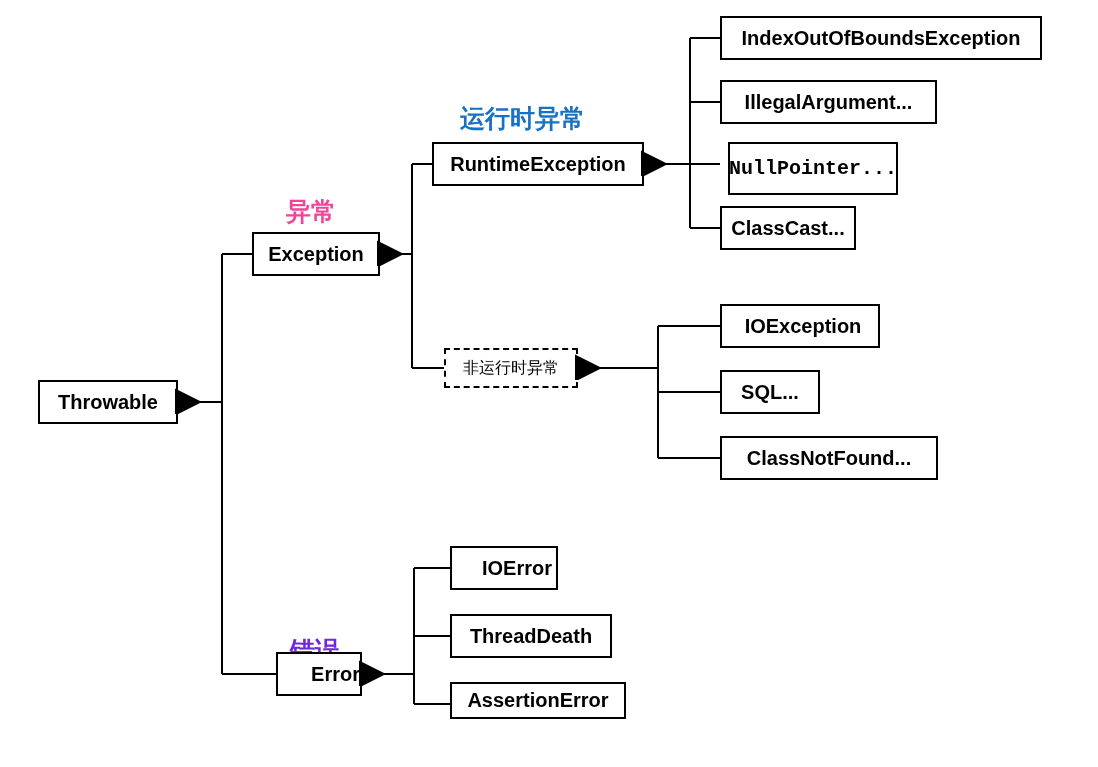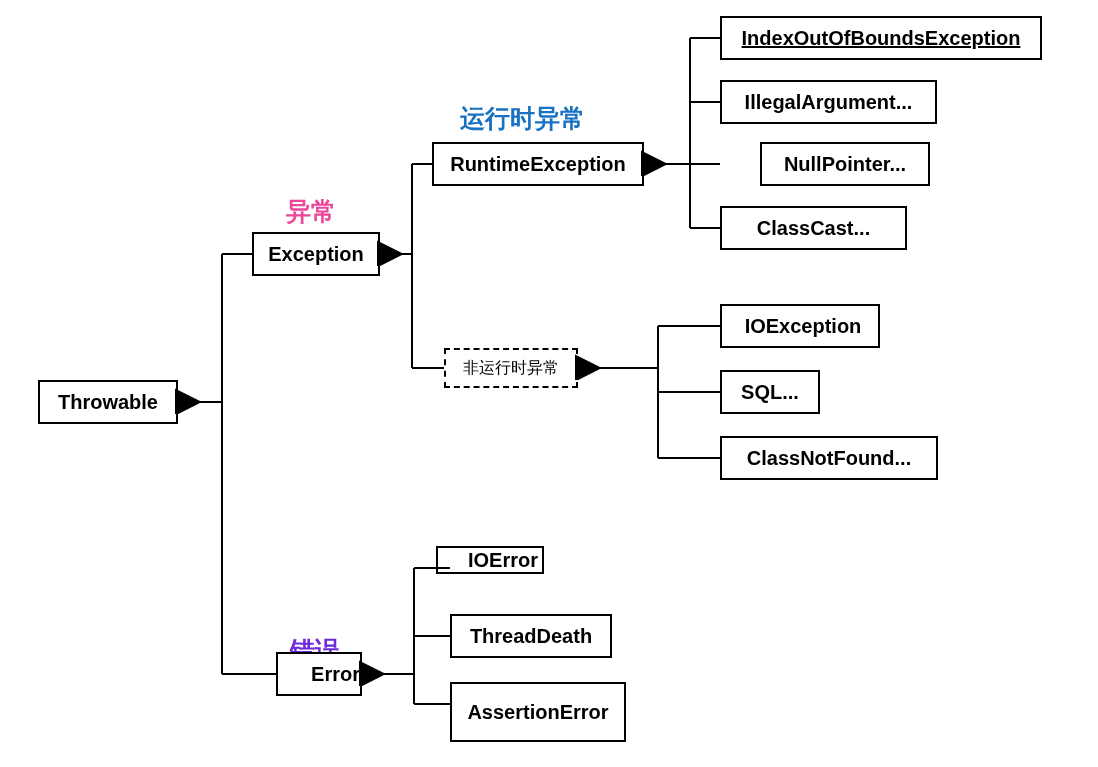--- a/index.html
+++ b/index.html
@@ -65,32 +65,32 @@
 <div class="node" style="left:38px; top:380px; width:140px; height:44px;">Throwable</div>
 
 <div class="node" style="left:252px; top:232px; width:128px; height:44px;">Exception</div>
 
 <div class="node" style="left:432px; top:142px; width:212px; height:44px;">RuntimeException</div>
 
 <div class="node dashed" style="left:444px; top:348px; width:134px; height:40px;">非运行时异常</div>
 
 <div class="node" style="left:276px; top:652px; width:86px; height:44px;padding-left:47px;">Error</div>
 
-<div class="node" style="left:720px; top:16px; width:322px; height:44px;text-decoration:underline;">IndexOutOfBoundsException</div>
+<div class="node" style="left:720px; top:16px; width:322px; height:44px;">IndexOutOfBoundsException</div>
 <div class="node" style="left:720px; top:80px; width:217px; height:44px;">IllegalArgument...</div>
-<div class="node" style="left:760px; top:142px; width:170px; height:44px;">NullPointer...</div>
-<div class="node" style="left:720px; top:206px; width:187px; height:44px;">ClassCast...</div>
+<div class="node" style="left:728px; top:142px; width:170px; height:53px;font-family:Liberation Mono, monospace;">NullPointer...</div>
+<div class="node" style="left:720px; top:206px; width:136px; height:44px;">ClassCast...</div>
 
 <div class="node" style="left:720px; top:304px; width:160px; height:44px;padding-left:20px;">IOException</div>
 <div class="node" style="left:720px; top:370px; width:100px; height:44px;">SQL...</div>
 <div class="node" style="left:720px; top:436px; width:218px; height:44px;">ClassNotFound...</div>
 
-<div class="node" style="left:436px; top:546px; width:108px; height:28px;padding-left:40px;">IOError</div>
+<div class="node" style="left:450px; top:546px; width:108px; height:44px;padding-left:40px;">IOError</div>
 <div class="node" style="left:450px; top:614px; width:162px; height:44px;">ThreadDeath</div>
-<div class="node" style="left:450px; top:682px; width:176px; height:60px;">AssertionError</div>
+<div class="node" style="left:450px; top:682px; width:176px; height:37px;">AssertionError</div>
 
 <svg class="overlay">
   <defs>
 
     <marker id="closedArrow" markerWidth="14" markerHeight="14" refX="2" refY="6" orient="auto">
       <path d="M12,0 L0,6 L12,12 z" fill="#000" stroke="#000"></path>
     </marker>
   </defs>
 
   <line class="line" x1="222" y1="402" x2="196" y2="402" marker-end="url(#closedArrow)"></line>

